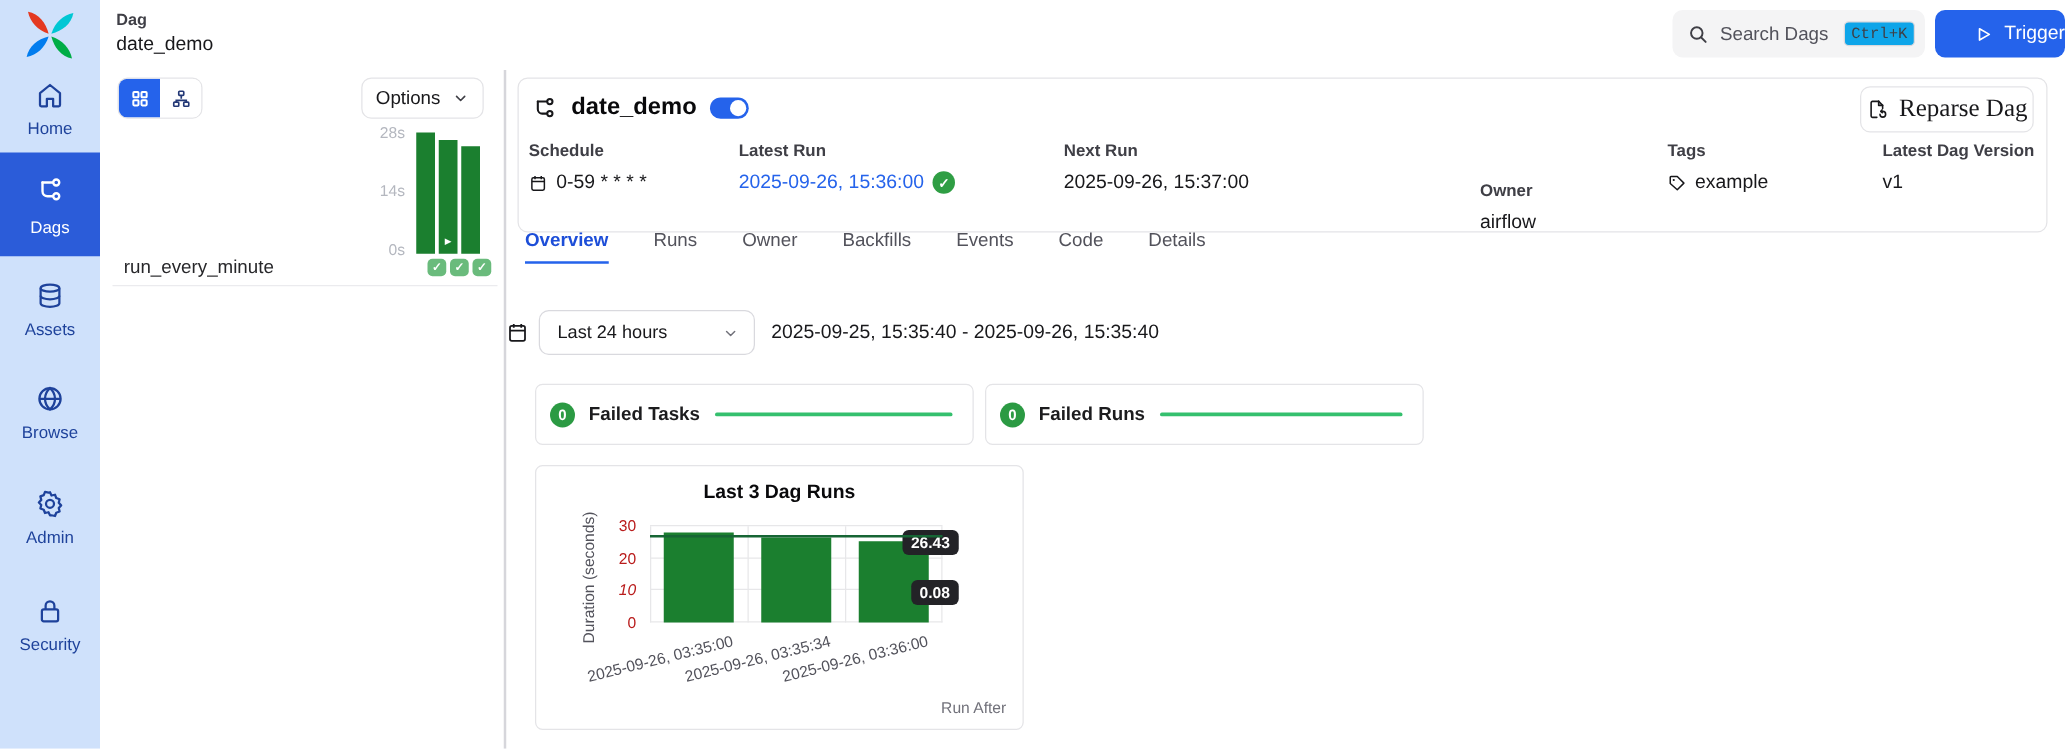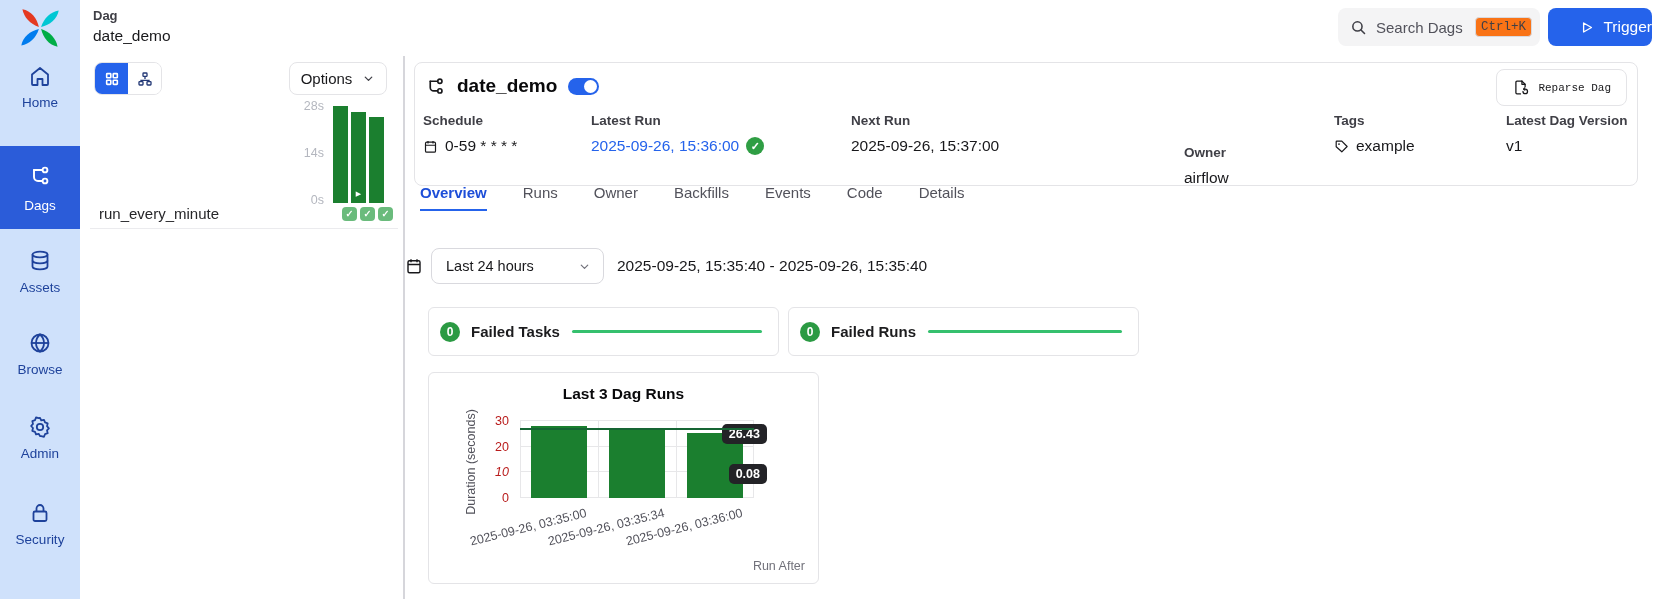--- a/index.html
+++ b/index.html
@@ -5,35 +5,35 @@
   * { margin:0; padding:0; box-sizing:border-box; }
   html,body { width:1657px; height:599px; background:#fff; font-family:"Liberation Sans",sans-serif; color:#18181b; overflow:hidden; position:relative; }
 
   
   .sidebar { position:absolute; left:0; top:0; width:80px; height:599px; background:#cfe1fb; display:flex; flex-direction:column; align-items:center; }
   .logo { width:44px; height:44px; margin-top:6px; }
   .nav-item { width:80px; display:flex; flex-direction:column; align-items:center; gap:7px; color:#1e429b; cursor:pointer; }
   .nav-item svg { width:24px; height:24px; }
   .nav-item .nav-label { font-size:13.5px; }
   .nav-home { margin-top:14px; }
-  .nav-dags { margin-top:36px; padding:18px 18px 16px; background:#2b5cd9; color:#ffffff; gap:10px; }
+  .nav-dags { margin-top:12px; padding:18px 18px 16px; background:#2b5cd9; color:#ffffff; gap:10px; }
   .nav-assets { margin-top:20px; }
   .nav-browse { margin-top:36px; }
   .nav-admin { margin-top:38px; }
   .nav-security { margin-top:40px; }
 
   
   .breadcrumb-wrap { position:absolute; left:93px; top:8px; }
   .breadcrumb-section { font-size:13px; font-weight:bold; color:#3f3f46; }
   .breadcrumb-page { font-size:15.5px; color:#18181b; margin-top:4px; }
   .search-box { position:absolute; left:1338px; top:8px; width:202px; height:38px; background:#f4f4f5; border-radius:8px; display:flex; align-items:center; padding:0 8px 0 12px; cursor:pointer; }
   .search-box svg { width:17px; height:17px; flex:none; }
   .search-box input { border:none; outline:none; background:transparent; font-size:15px; width:100%; margin-left:9px; font-family:"Liberation Sans",sans-serif; color:#18181b; }
   .search-box input::placeholder { color:#52525b; opacity:1; }
-  .kbd { font-family:"Liberation Mono",monospace; font-size:12.5px; color:#3f3f46; background:#f97316; border:1px solid #d9d9de; border-radius:4px; padding:2px 5px; white-space:nowrap;text-align:center; }
+  .kbd { font-family:"Liberation Mono",monospace; font-size:12.5px; color:#3f3f46; background:#0ea5e9; border:1px solid #d9d9de; border-radius:4px; padding:2px 5px; white-space:nowrap;text-align:center; }
   .trigger-btn { position:absolute; left:1548px; top:8px; width:104px; height:38px; background:#2563eb; border:none; border-radius:8px; color:#fff; font-size:15.5px; font-family:"Liberation Sans",sans-serif; display:flex; align-items:center; justify-content:center; gap:9px; cursor:pointer;padding-left:32px; }
 
   
   .view-toggle { position:absolute; left:94px; top:62px; width:68px; height:33px; border:1px solid #e4e4e7; border-radius:8px; display:flex; overflow:hidden; background:#fff; }
   .view-toggle .seg { width:34px; height:100%; display:flex; align-items:center; justify-content:center; cursor:pointer; background:#fff; border:none; }
   .view-toggle .seg.active { background:#2563eb; }
   .options-btn { position:absolute; left:289px; top:62px; width:98px; height:33px; border:1px solid #e4e4e7; border-radius:8px; background:#fff; display:flex; align-items:center; justify-content:center; gap:10px; font-size:15px; color:#18181b; font-family:"Liberation Sans",sans-serif; cursor:pointer; }
   .mini-chart { position:absolute; left:296px; top:106px; display:flex; }
   .mini-ticks { display:flex; flex-direction:column; justify-content:space-between; align-items:flex-end; height:105px; width:37px; padding-right:9px; margin-top:-5px; }
   .mini-tick { font-size:12.5px; color:#b4b7bf; line-height:11px; }
@@ -47,21 +47,21 @@
   .mini-status { width:15px; height:14px; border-radius:4px; background:#6abb7c; color:#fff; font-size:9.5px; font-weight:bold; display:flex; align-items:center; justify-content:center; cursor:pointer; }
   .task-sep { position:absolute; left:90px; top:228px; width:308px; height:1px; background:#ebebee; }
   .v-divider { position:absolute; left:403px; top:56px; width:2px; height:543px; background:#d6d6db; }
 
   
   .dag-card { position:absolute; left:414px; top:62px; width:1224px; height:124px; border:1px solid #e4e4e7; border-radius:8px; background:#fff; }
   .dag-title-row { position:absolute; left:10px; top:12px; display:flex; align-items:center; gap:11px; }
   .dag-title { font-size:19px; font-weight:bold; color:#09090b; }
   .switch { width:31px; height:17px; border-radius:9px; background:#2563eb; position:relative; cursor:pointer; }
   .switch .knob { position:absolute; right:2px; top:2px; width:13px; height:13px; border-radius:50%; background:#fff; }
-  .reparse-btn { position:absolute; right:10px; top:6px; height:37px; padding:0 15px; background:#fff; border:1px solid #e4e4e7; border-radius:8px; display:flex; align-items:center; gap:9px; font-size:11px; color:#18181b; font-family:Liberation Mono, monospace; cursor:pointer; }
+  .reparse-btn { position:absolute; right:10px; top:6px; height:37px; padding:0 4px; background:#fff; border:1px solid #e4e4e7; border-radius:8px; display:flex; align-items:center; gap:9px; font-size:20px; color:#18181b; font-family:Liberation Serif, serif; cursor:pointer; }
   .field { position:absolute; top:50px; }
   .field-label { font-size:13.5px; font-weight:bold; color:#3f3f46; }
   .field-value { margin-top:9px; font-size:15.5px; color:#18181b; display:flex; align-items:center; gap:7px; }
   .field-value.link { color:#2563eb; cursor:pointer; }
   .check-circle { width:18px; height:18px; border-radius:50%; background:#2f9e44; color:#fff; font-size:11px; font-weight:bold; display:flex; align-items:center; justify-content:center; }
   .f-schedule{left:8px;} .f-latest{left:176px;} .f-next{left:436px;} .f-owner{left:769px;margin-top:32px;} .f-tags{left:919px;} .f-version{left:1091px;}
 
   
   .tabs { position:absolute; left:420px; top:184px; display:flex; gap:36px; }
   .tab { font-size:15px; color:#52525b; padding-bottom:8px; border-bottom:2.5px solid transparent; cursor:pointer; }

